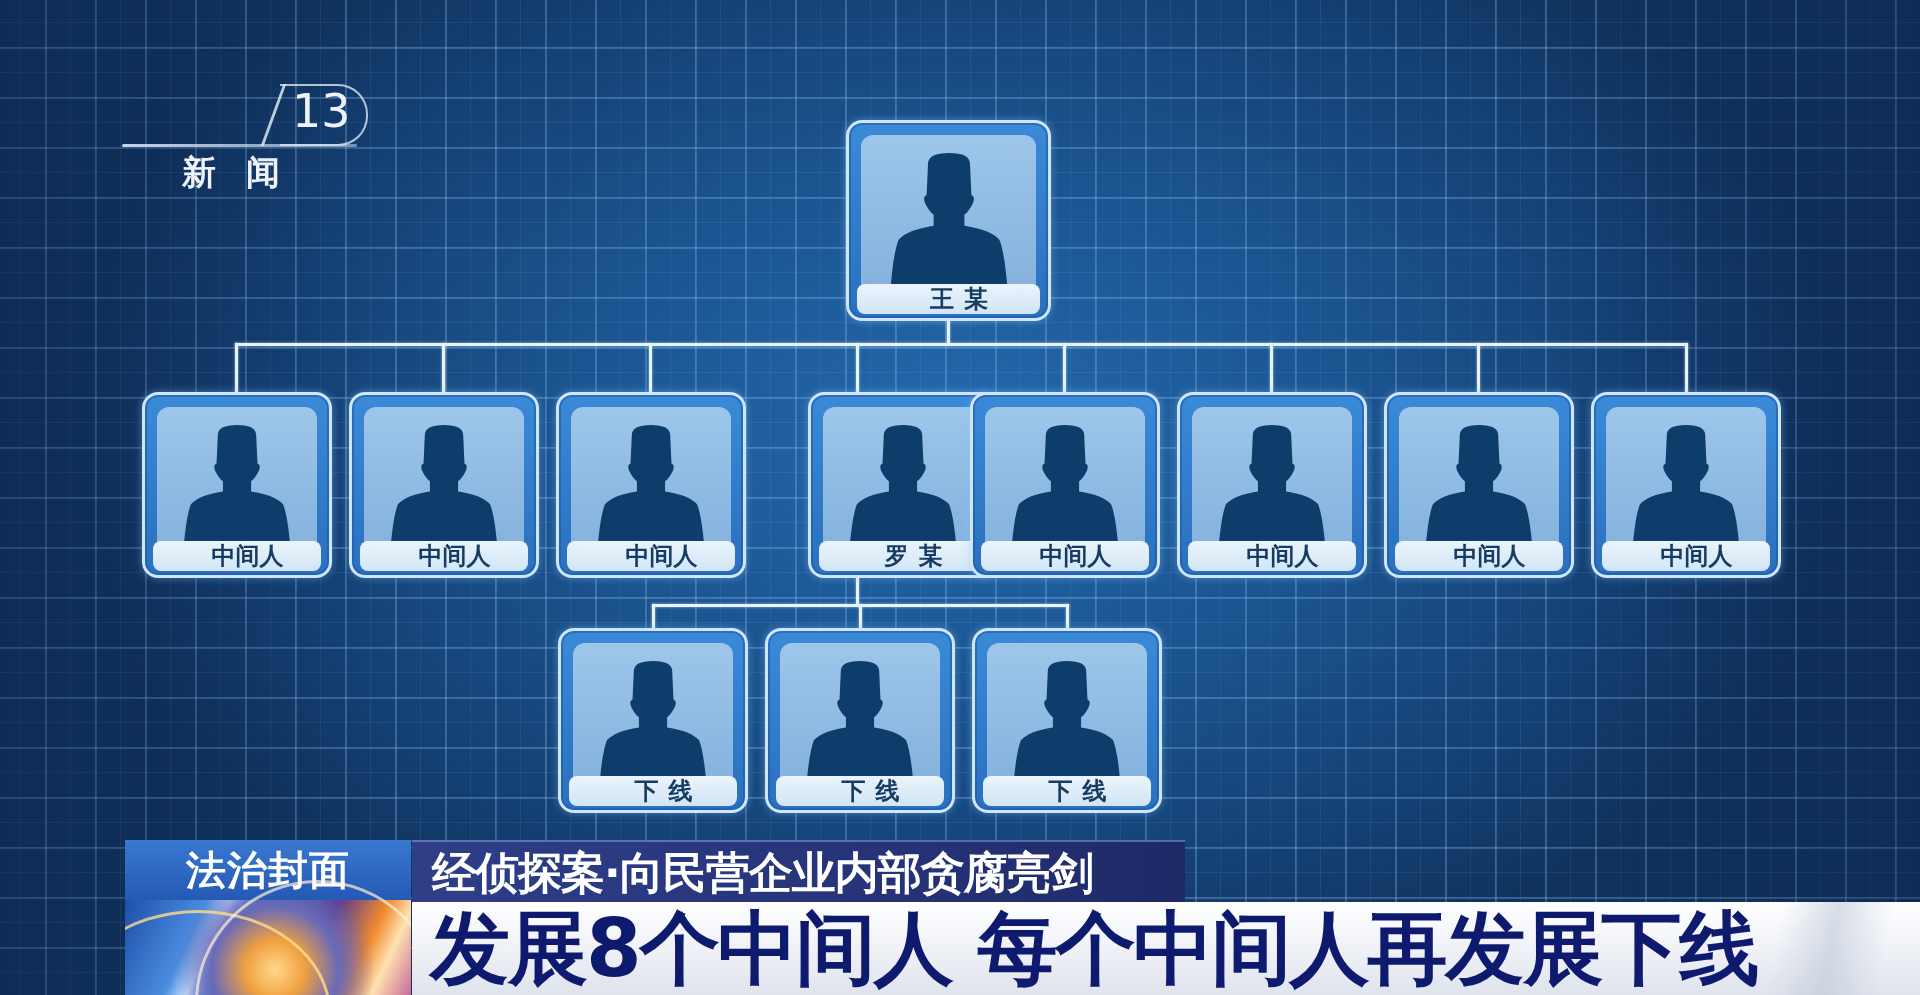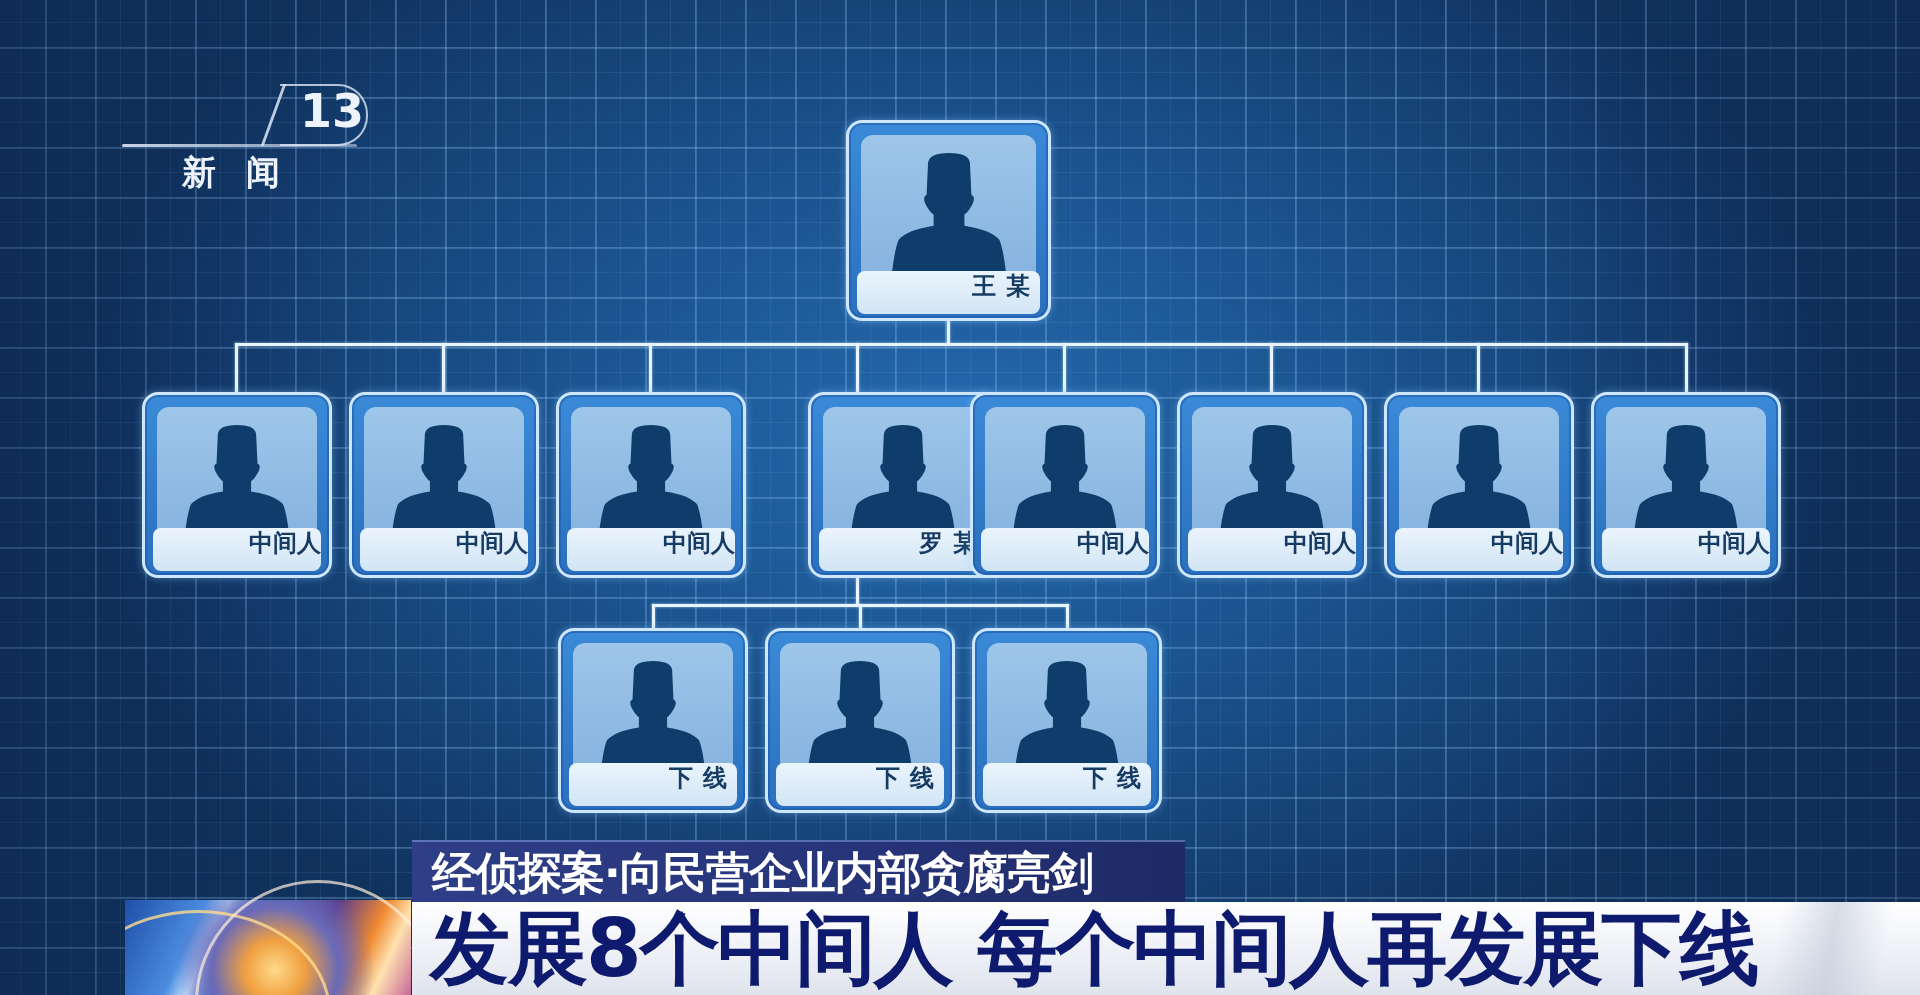--- a/index.html
+++ b/index.html
@@ -19,36 +19,36 @@
   .vignette{position:absolute;inset:0;background:linear-gradient(to right,rgba(10,30,70,0.35),transparent 20%,transparent 80%,rgba(10,30,70,0.35));}
 
   
   .logo{position:absolute;left:122px;top:78px;width:250px;height:115px;}
   .logo-cctv{position:absolute;left:6px;top:4px;font-family:"DejaVu Sans",sans-serif;font-weight:bold;font-style:italic;
     font-size:50px;letter-spacing:-2px;color:#e8eef8;-webkit-text-stroke:2px #c9d3e6;
     text-shadow:0 0 2px rgba(0,0,0,0.3);}
   .logo-num-wrap{position:absolute;left:158px;top:6px;width:86px;height:58px;border:2px solid rgba(220,230,245,0.8);
     border-radius:0 30px 30px 0;border-left:none;}
   .logo-slash{position:absolute;left:150px;top:6px;width:3px;height:62px;background:rgba(220,230,245,0.85);transform:skewX(-20deg);}
-  .logo-num{position:absolute;left:178px;top:6px;font-weight:bold;font-size:46px;color:#eef3fb;}
+  .logo-num{position:absolute;left:170px;top:6px;font-weight:normal;font-size:46px;color:#eef3fb;}
   .logo-line{position:absolute;left:0;top:66px;width:235px;height:3px;background:linear-gradient(to right,rgba(220,230,245,0.9),rgba(220,230,245,0.5));border-radius:2px;}
   .logo-sub{position:absolute;left:60px;top:72px;font-weight:bold;font-size:34px;letter-spacing:30px;color:#eef3fb;}
 
   
   .ln{position:absolute;background:#e8f4ff;box-shadow:0 0 3px rgba(200,230,255,0.7);}
 
   
   .card{position:absolute;box-sizing:border-box;border:3px solid #cfe6ff;border-radius:16px;
     background:linear-gradient(#3a8ad8,#2a70be);box-shadow:0 0 8px rgba(140,200,255,0.45), inset 0 0 0 2px rgba(30,90,170,0.6);}
   .card .panel{position:absolute;left:12px;top:12px;right:12px;bottom:10px;border-radius:12px;
     background:linear-gradient(180deg,#9ec6ea 0%,#8cb8e2 60%,#83b0dc 100%);overflow:hidden;}
   .card svg{position:absolute;left:50%;transform:translateX(-50%);}
-  .card .label{position:absolute;left:8px;right:8px;bottom:4px;height:43px;border-radius:8px;
+  .card .label{position:absolute;left:8px;right:8px;bottom:4px;height:30px;border-radius:8px;
     background:linear-gradient(#eaf4fc,#d2e5f5);color:#173c63;font-weight:bold;font-size:24px;
-    text-align:right;line-height:30px;padding-left:21px;}
+    text-align:center;line-height:30px;padding-left:21px;}
   .card .label.sp{letter-spacing:10px;text-indent:10px;}
 
   
   .prog{position:absolute;left:125px;top:840px;width:286px;height:155px;overflow:hidden;}
   .prog-title{position:absolute;left:0;top:0;width:100%;height:60px;background:linear-gradient(#3a78d0,#2459b4);
     color:#fff;font-weight:bold;font-size:40px;line-height:60px;text-align:center;letter-spacing:1px;}
   .prog-art{position:absolute;left:0;top:60px;width:100%;height:95px;
     background:
       radial-gradient(circle at 150px 70px,#ffd98a 0%,#f0a040 18%,#6a6ab8 38%,transparent 60%),
       linear-gradient(115deg,#1f4fa8 0%,#4b8de0 25%,#c8e4ff 32%,#3670c8 40%,#5a3a8a 65%,#f08a30 80%,#ffe2b0 88%,#c86a9a 100%);}
@@ -194,20 +194,21 @@
     <div class="panel">
       <svg width="128" height="128" viewBox="0 0 100 100" style="top:18px;">
           <path fill="#0e3d6b" d="M35 8 Q35 0 50 0 Q65 0 65 8 L66 30 Q69 31 67 36 Q64 42 61 44 L61 52 Q80 55 86 62 Q90 72 92 100 L8 100 Q10 72 14 62 Q20 55 39 52 L39 44 Q36 42 33 36 Q31 31 34 30 Z"></path>
         </svg>
     </div>
     <div class="label sp">下线</div>
   </div>
 </div>
 
 <div class="prog">
+  <div class="prog-title">法治封面</div>
   <div class="prog-art">
     <div class="prog-arc" style="left:-60px;top:10px;width:260px;height:200px;border-color:rgba(255,220,140,0.8);"></div>
     <div class="prog-arc" style="left:70px;top:-20px;width:240px;height:240px;border-color:rgba(255,240,220,0.7);"></div>
   </div>
 </div>
 <div class="sub">经侦探案·向民营企业内部贪腐亮剑</div>
 <div class="head">
   <div class="head-text">发展8个中间人 每个中间人再发展下线</div>
 </div>
 

